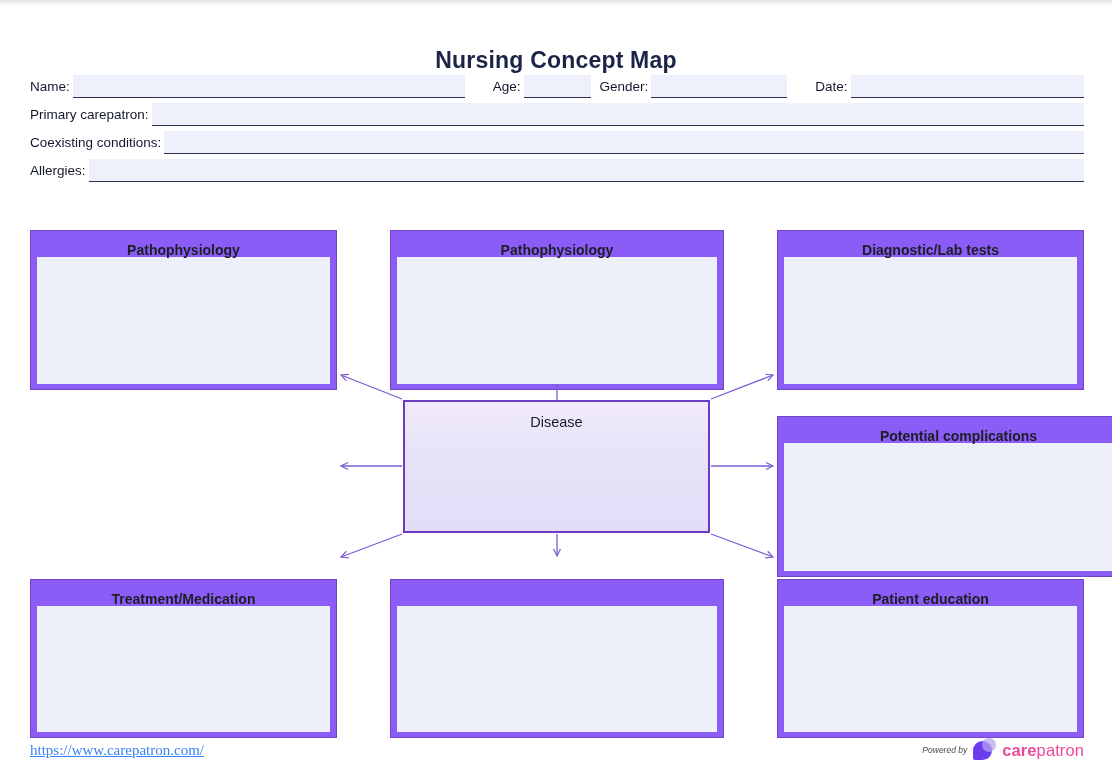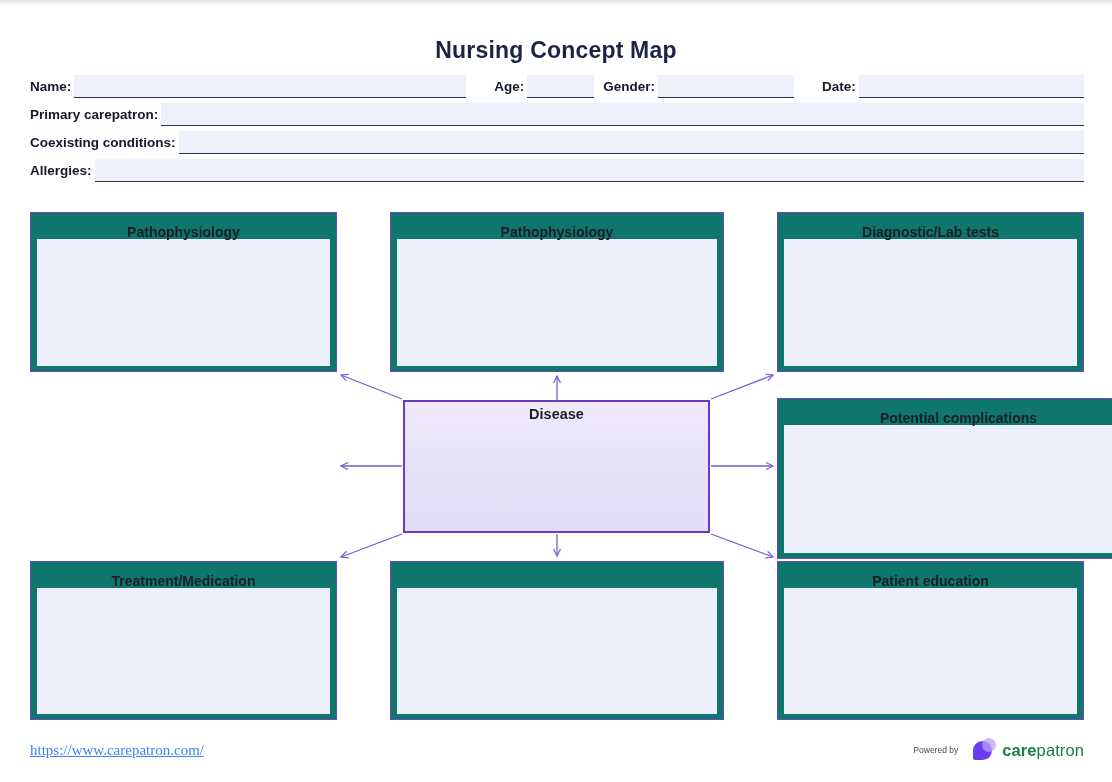--- a/index.html
+++ b/index.html
@@ -13,33 +13,33 @@
     width: 1112px;
     height: 782px;
     background: #ffffff;
     overflow: hidden;
   }
   .top-shade {
     position: absolute; left: 0; top: 0; width: 100%; height: 7px;
     background: linear-gradient(180deg, #e3e3e3, #fbfbfb 70%, #ffffff);
   }
   .doc-title {
-    position: absolute; left: 0; top: 37px; width: 100%;
+    position: absolute; left: 0; top: 47px; width: 100%;
     text-align: center;
     font-size: 23px; font-weight: bold; color: #1b2447;
     letter-spacing: 0.2px;
   }
 
   
   .form-row {
     position: absolute; left: 30px; width: 1054px; height: 24px;
     display: flex; align-items: flex-end;
   }
   .form-row .lbl {
-    font-size: 13.5px; font-weight: bold; color: #14182c;
+    font-size: 13.5px; font-weight: normal; color: #14182c;
     padding: 0 3px 4px 0; white-space: nowrap; flex: 0 0 auto;
   }
   .field {
     height: 23px;
     background: #eef0fb;
     border-bottom: 1.3px solid #2a3154;
   }
   .row-1 { top: 74px; }
   .row-2 { top: 102px; }
   .row-3 { top: 130px; }
@@ -48,22 +48,23 @@
   .f-age    { flex: 0 0 67px; }
   .f-gender { flex: 0 0 136px; }
   .f-date   { flex: 1 1 auto; }
   .f-grow   { flex: 1 1 auto; }
   .gap12 { margin-left: 28px; }
   .gap9  { margin-left: 9px; }
 
   
   .cm-box {
     position: absolute;
-    background: #0f766e;
+    background: #8b5cf6;
     border: 1.5px solid #7246c2;
+    margin-top: 18px;
   }
   .cm-box .cm-title {
     position: relative; z-index: 2;
     padding-top: 11px;
     text-align: center;
     font-size: 14px; font-weight: bold; color: #1c1e24;
   }
   .cm-box .cm-panel {
     position: absolute; z-index: 1;
     left: 6px; right: 6px; top: 26px; bottom: 5px;
@@ -78,23 +79,23 @@
   .b-nursing         { left: 390px; top: 561px; width: 334px; height: 159px; }
   .b-education       { left: 777px; top: 561px; width: 307px; height: 159px; }
 
   .cm-center {
     position: absolute;
     left: 403px; top: 400px; width: 307px; height: 133px;
     border: 2px solid #6d3ac4;
     background: linear-gradient(180deg, #f0eafb 0%, #e6e0f8 55%, #e3ddf8 100%);
   }
   .cm-center .cm-title {
-    padding-top: 4px;
+    padding-top: 12px;
     text-align: center;
-    font-size: 14.5px; font-weight: bold; color: #1b1d26;
+    font-size: 14.5px; font-weight: normal; color: #1b1d26;
   }
 
   .arrows {
     position: absolute; left: 0; top: 0;
     width: 1112px; height: 782px;
     pointer-events: none;
   }
 
   
   .footer-link {
@@ -102,39 +103,39 @@
     font-size: 15px; color: #3b82f6;
     text-decoration: underline;
     cursor: pointer;
     font-family: Liberation Serif, serif;
   }
   .powered {
     position: absolute; right: 28px; top: 738px;
     display: flex; align-items: center;
   }
   .powered .powered-txt {
-    font-size: 8.5px; color: #4a4a4a; margin-right: 15px;
+    font-size: 8.5px; color: #4a4a4a; margin-right: 6px; font-style: italic;
   }
   .logo-mark {
     position: relative; width: 24px; height: 24px; margin-right: 5px;
   }
   .logo-blob {
     position: absolute; left: 0; top: 3px;
     width: 19px; height: 19px;
     background: #6c3def;
     border-radius: 50% 50% 50% 2px;
   }
   .logo-blob2 {
     position: absolute; left: 9px; top: 0;
     width: 14px; height: 14px;
     background: #b7a2f2;
     opacity: 0.72;
     border-radius: 50%;
   }
-  .brand { font-size: 16.5px; color: #15803d; letter-spacing: 0.1px; }
+  .brand { font-size: 16.5px; color: #ec4899; letter-spacing: 0.1px; }
   .brand .bold { font-weight: bold; }
 </style>
 </head>
 <body>
 
 <div class="page">
   <div class="top-shade"></div>
 
   <div class="doc-title">Nursing Concept Map</div>
 

